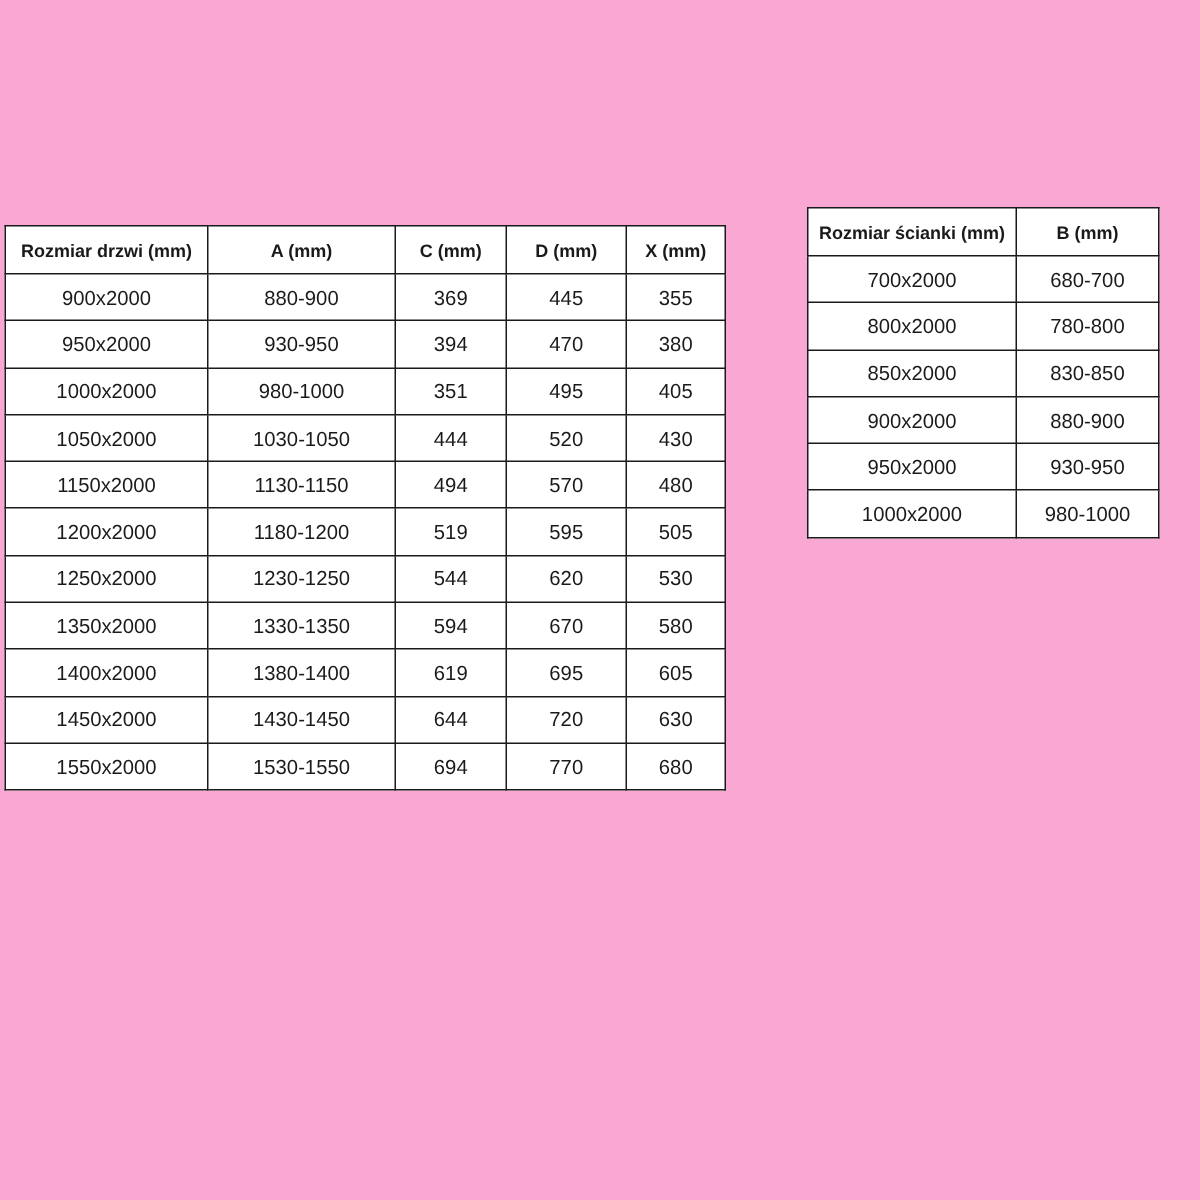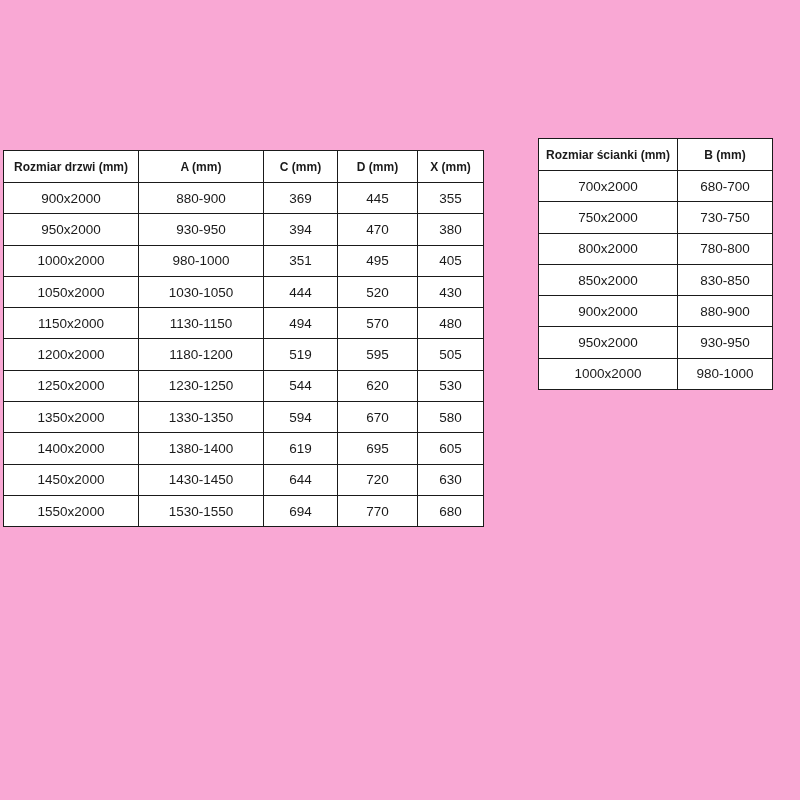--- a/index.html
+++ b/index.html
@@ -174,24 +174,20 @@
           <th>Rozmiar ścianki (mm)</th>
           <th>B (mm)</th>
         </tr>
       </thead>
       <tbody>
         <tr>
           <td>700x2000</td>
           <td>680-700</td>
         </tr>
         <tr>
-          <td>750x2000</td>
-          <td>730-750</td>
-        </tr>
-        <tr>
           <td>800x2000</td>
           <td>780-800</td>
         </tr>
         <tr>
           <td>850x2000</td>
           <td>830-850</td>
         </tr>
         <tr>
           <td>900x2000</td>
           <td>880-900</td>

